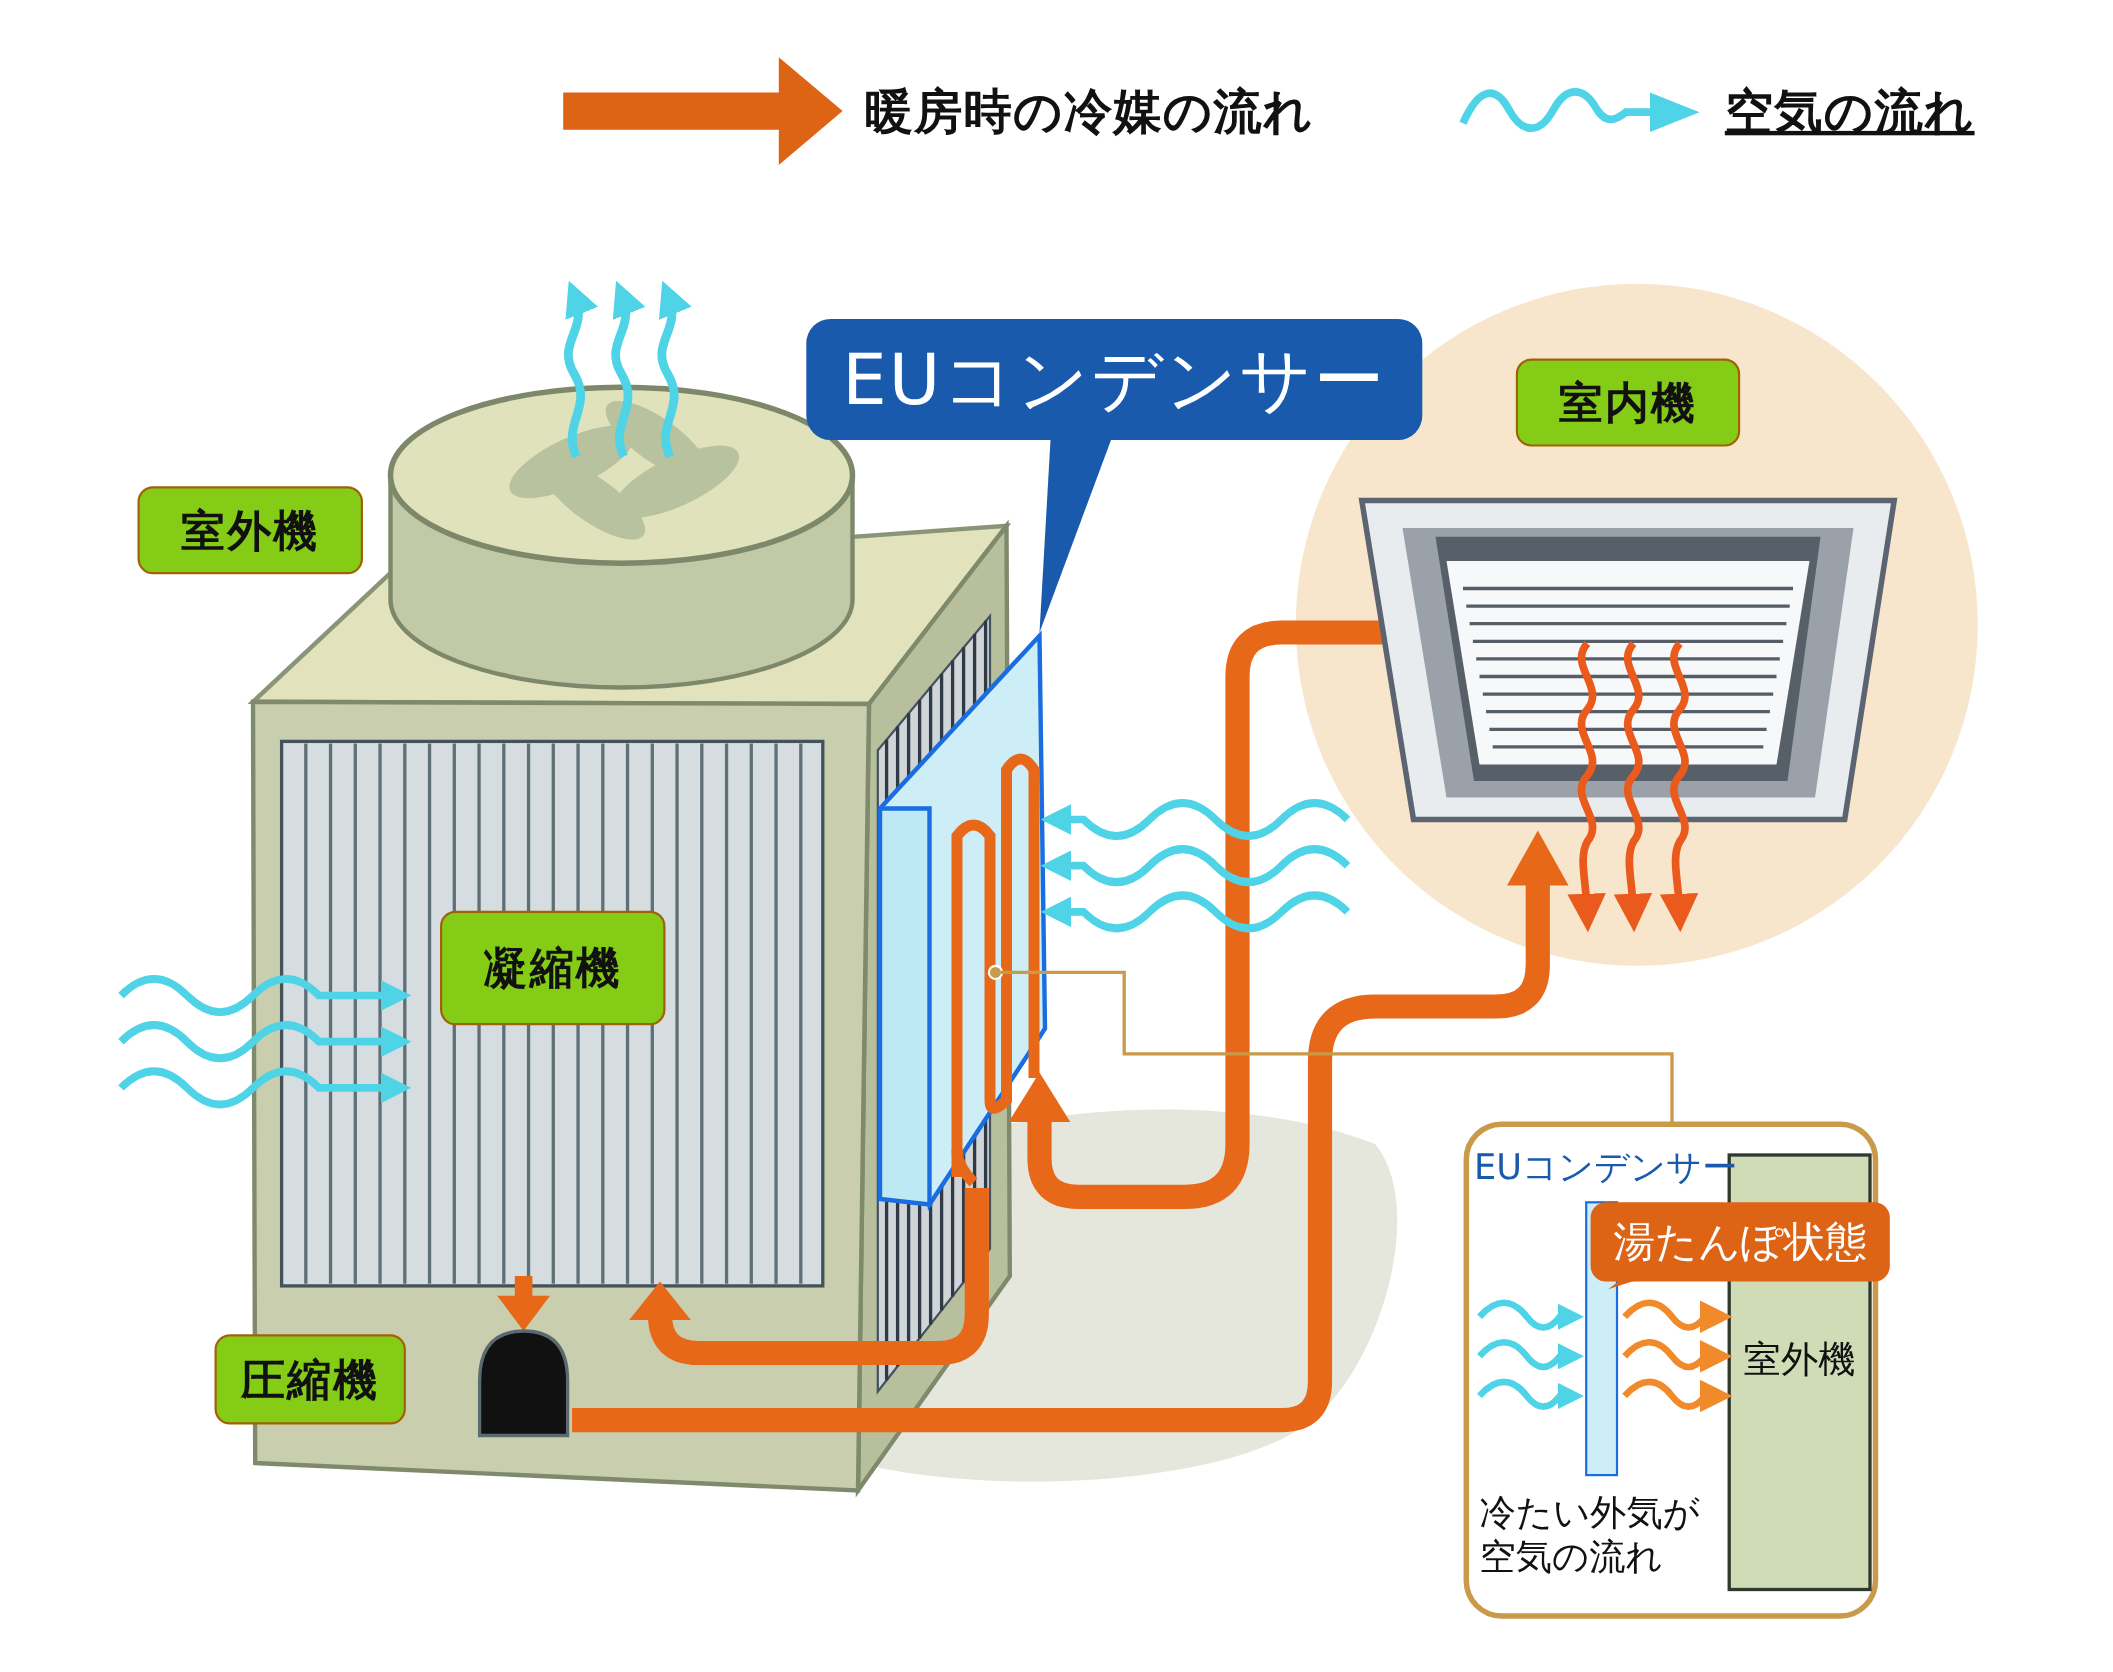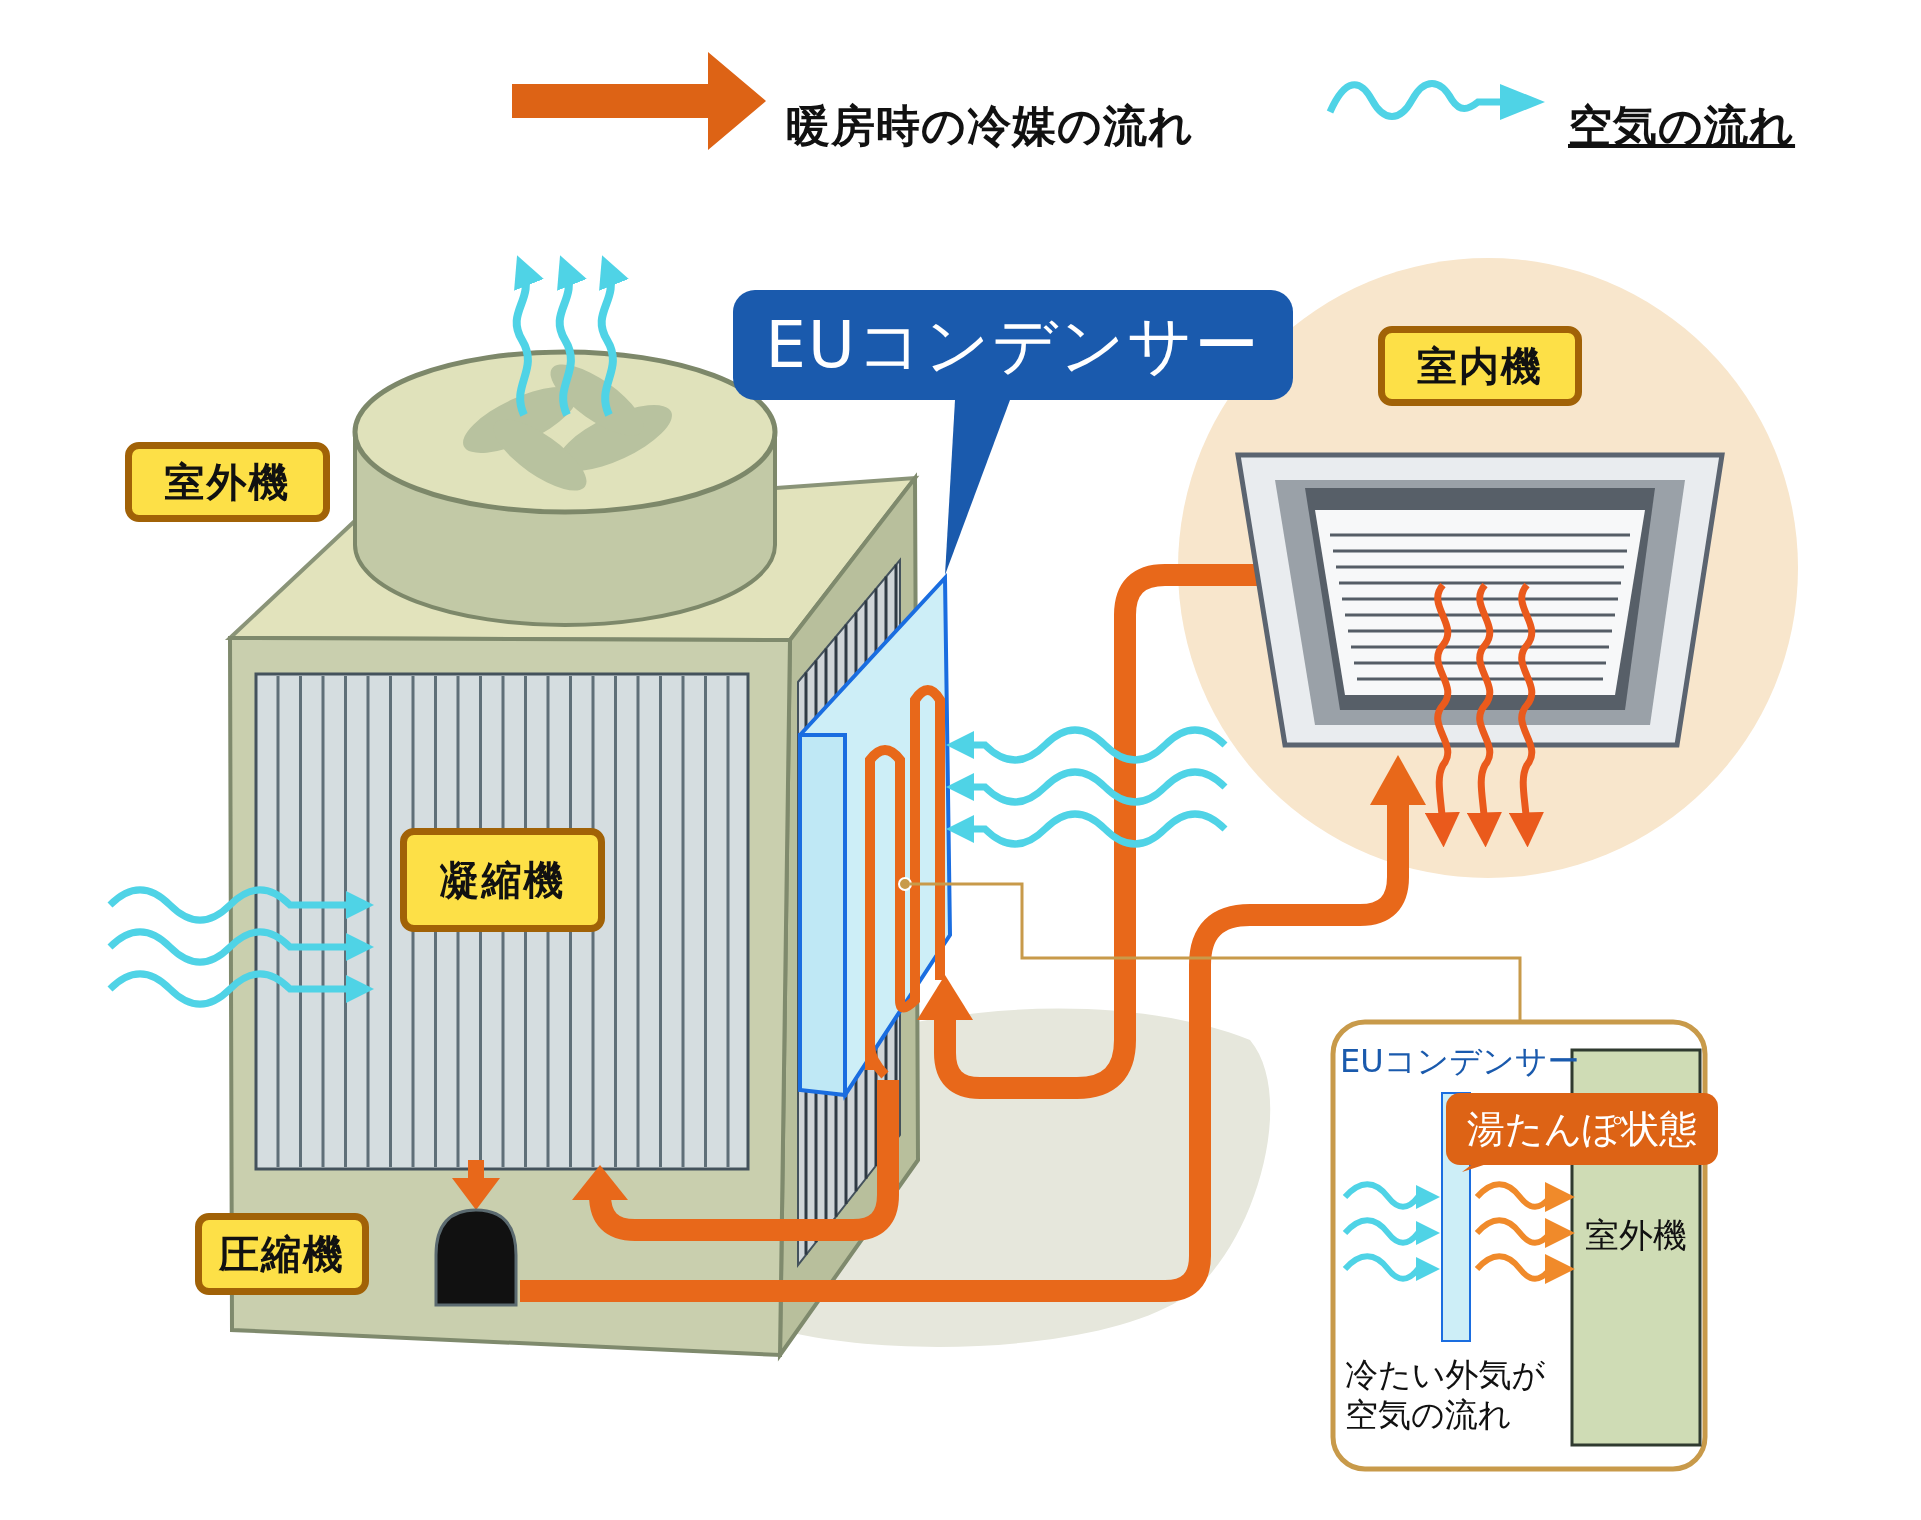--- a/index.html
+++ b/index.html
@@ -1,20 +1,20 @@
 <!DOCTYPE html>
 <html><head>
 <meta charset="utf-8">
 <style>
   html,body{margin:0;padding:0;background:#ffffff;}
   body{width:1921px;height:1520px;position:relative;overflow:hidden;font-family:"DejaVu Sans","Liberation Sans",sans-serif;}
   #scene{position:absolute;left:0;top:0;width:1921px;height:1520px;}
   .lbl{position:absolute;box-sizing:border-box;display:flex;align-items:center;justify-content:center;font-weight:bold;color:#111;}
-  .boxlabel{background:#fde047;border:7px solid #a16207;border-radius:14px;font-size:40px;letter-spacing:2px;}
-  .legend-text{position:absolute;font-size:44px;font-weight:bold;color:#111;white-space:nowrap;letter-spacing:1px;margin-top:25px;}
+  .boxlabel{background:#84cc16;border:2px solid #a16207;border-radius:14px;font-size:40px;letter-spacing:2px;}
+  .legend-text{position:absolute;font-size:44px;font-weight:bold;color:#111;white-space:nowrap;letter-spacing:1px;}
   .eu-title{background:#1a5aad;color:#fff;border-radius:22px;font-size:64px;font-weight:normal;letter-spacing:2px;}
   .inset-title{position:absolute;color:#1a5aad;font-size:32px;white-space:nowrap;}
   .yutanpo{position:absolute;background:#dd6315;color:#fff;border-radius:14px;font-size:38px;display:flex;align-items:center;justify-content:center;white-space:nowrap;}
   .inset-text{position:absolute;font-size:33px;color:#111;line-height:40px;white-space:nowrap;font-family:Liberation Mono, monospace;}
   .inset-unit-label{position:absolute;font-size:34px;color:#111;white-space:nowrap;}
 </style>
 </head>
 <body>
 
 <svg id="scene" width="1921" height="1520" viewBox="0 0 1921 1520" xmlns="http://www.w3.org/2000/svg">

